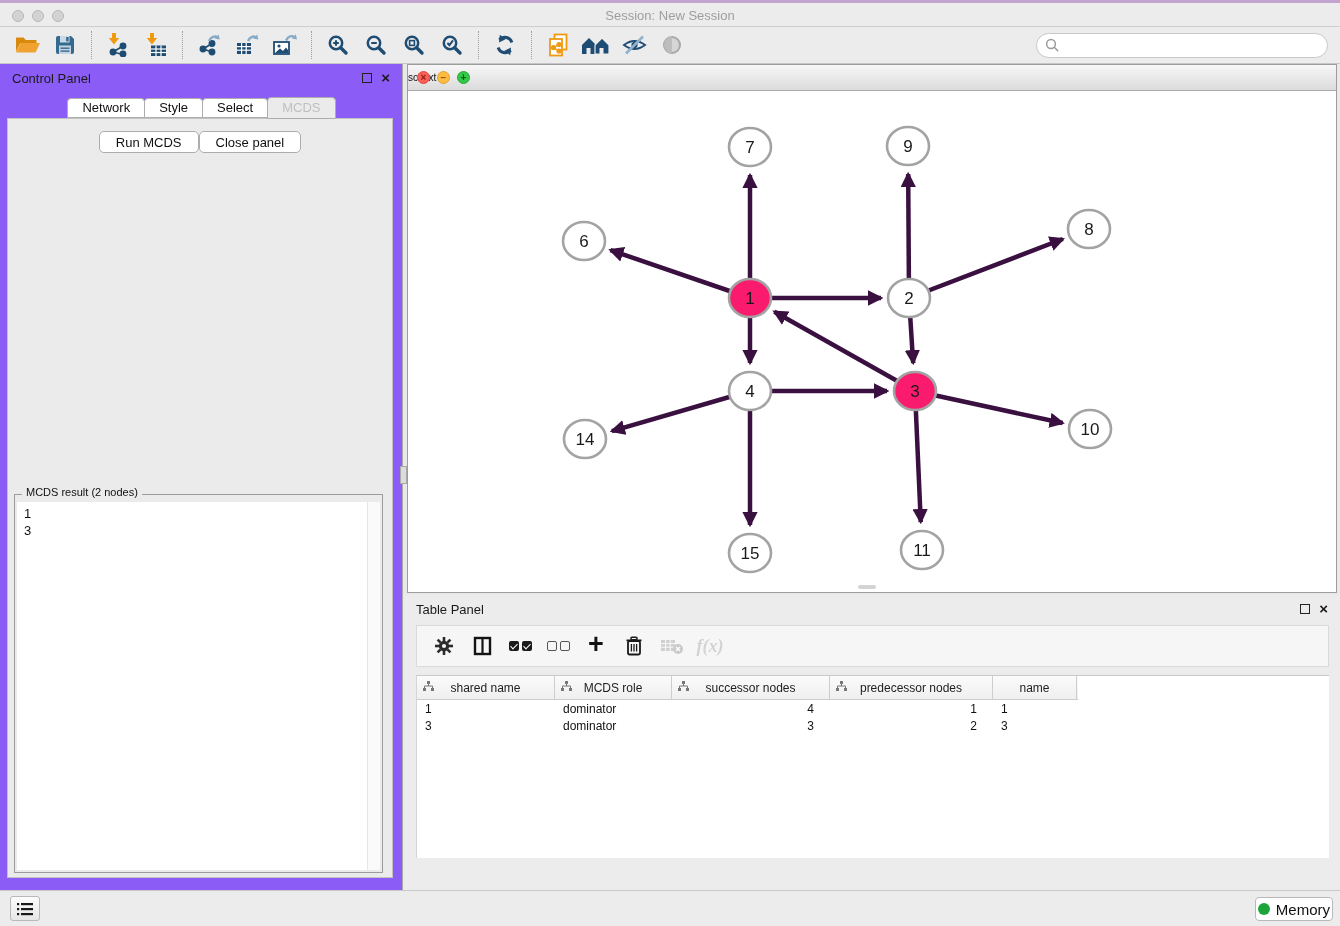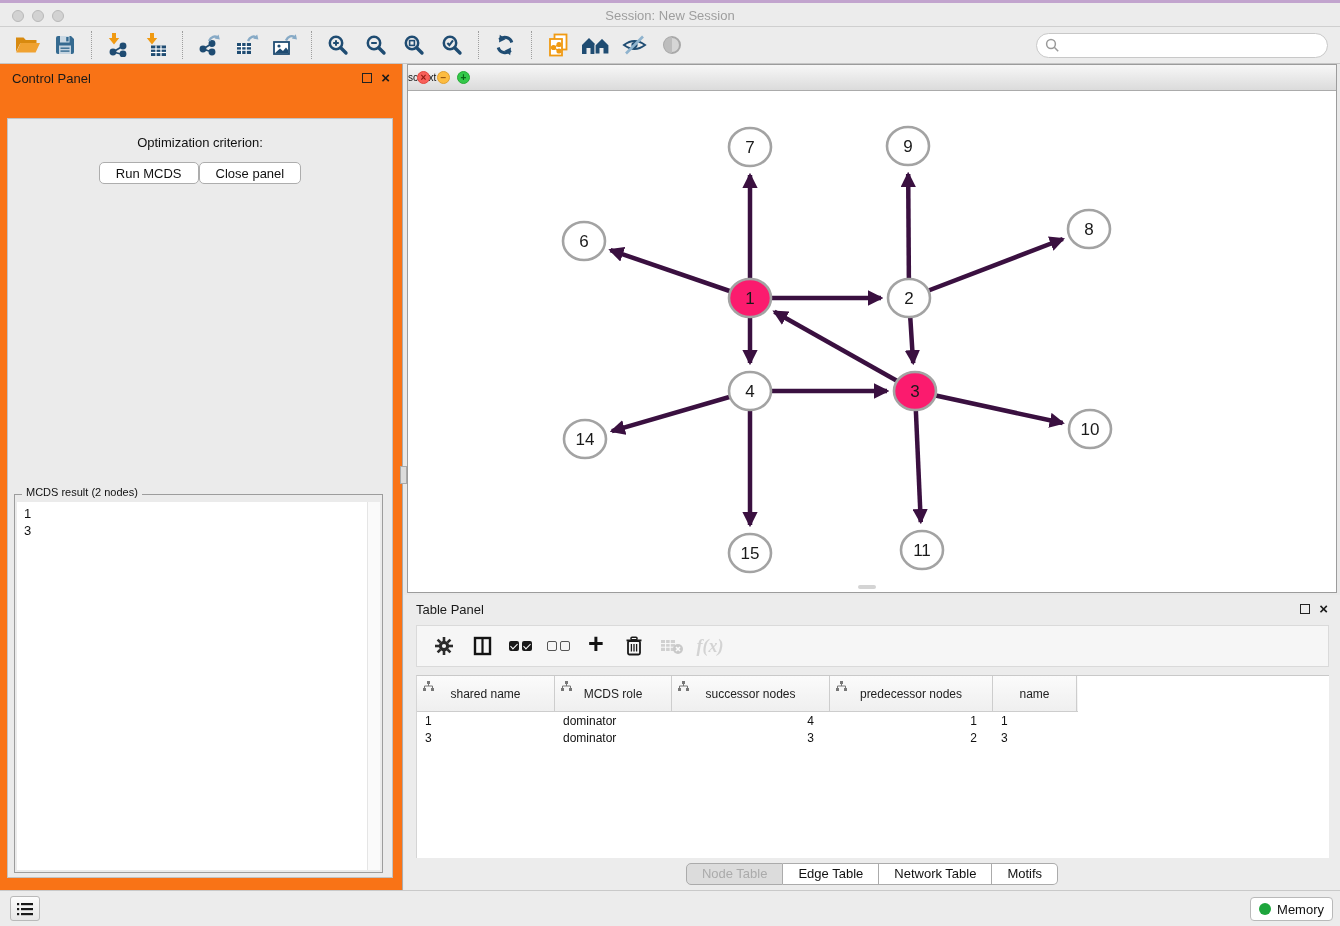--- a/index.html
+++ b/index.html
@@ -17,21 +17,21 @@
   
   #toolbar { position:absolute; left:0; top:27px; width:1340px; height:37px;
     background:#ECECEC; border-bottom:1px solid #C6C6C6; display:flex; align-items:center; padding:0 8px; }
   .tbtn { width:38px; height:32px; display:flex; align-items:center; justify-content:center; }
   .tsep { width:0; height:28px; border-left:1px dotted #9E9E9E; margin:0 7px; }
   #search-box { margin-left:auto; width:292px; height:25px; background:#fff; border:1px solid #C8C8C8;
     border-radius:13px; display:flex; align-items:center; padding:0 8px; margin-right:4px; }
   #search-box input { border:none; outline:none; flex:1; font-size:13px; font-family:inherit; background:transparent; margin-left:6px;}
   
   #control-panel { position:absolute; left:0; top:64px; width:403px; height:826px;
-    background:#f97316; border-right:1px solid #ABABAB; }
+    background:#8b5cf6; border-right:1px solid #ABABAB; }
   .panel-head { height:28px; display:flex; align-items:center; padding:0 12px; font-size:13px; color:#1A1A1A; }
   .win-icos { margin-left:auto; display:flex; align-items:center; gap:9px; }
   .float-ico { width:10px; height:10px; border:1.6px solid #222; display:inline-block; }
   .close-ico { font-size:15px; font-weight:900; color:#1A1A1A; line-height:10px; }
   .cpanel-tabs { height:26px; display:flex; justify-content:center; align-items:flex-end; position:relative; z-index:2; }
   .ctab { height:20px; line-height:18px; padding:0 14px; background:#fff; border:1px solid #ADADAD;
     border-radius:4px 4px 0 0; font-size:13px; color:#111; margin-right:-1px; }
   .ctab.active { background:#EBEBEB; color:#BFBFBF; height:22px; line-height:20px; margin-bottom:-1px; }
   .cpanel-body { position:absolute; left:7px; right:9px; top:54px; bottom:12px; background:#EBEBEB; border:1px solid #C2C2C2; }
   .opt-label { margin-top:16px; text-align:center; font-size:13px; }
@@ -70,39 +70,39 @@
   .tp-btn { width:38px; height:34px; display:flex; align-items:center; justify-content:center; }
   .tp-btn.dis { opacity:.5; }
   .chkpair { display:flex; gap:3px; }
   .chk { width:10px; height:10px; background:#1A1A1A; border-radius:2px; display:flex; align-items:center; justify-content:center; }
   .chk::after { content:""; width:3px; height:6px; border:solid #fff; border-width:0 1.6px 1.6px 0; transform:rotate(45deg); margin-top:-2px;}
   .unchk { width:10px; height:10px; border:1.6px solid #555; border-radius:2px; }
   .plus-ico { font-size:27px; font-weight:700; color:#141414; line-height:20px; margin-top:-4px;}
   .fx { font-family:"Liberation Serif", serif; font-style:italic; font-size:18px; color:#B2B2B2;font-weight:bold; }
   .tablewrap { position:absolute; left:12px; right:11px; top:80px; height:183px; background:#fff;
     border-top:1px solid #C9C9C9; border-left:1px solid #D5D5D5;}
-  .thead { display:flex; height:36px; background:linear-gradient(#FBFBFB,#EFEFEF); border-bottom:1px solid #CDCDCD; width:661px; }
+  .thead { display:flex; height:24px; background:linear-gradient(#FBFBFB,#EFEFEF); border-bottom:1px solid #CDCDCD; width:661px; }
   .th { position:relative; display:flex; align-items:center; justify-content:center; font-size:12px; color:#222;
     border-right:1px solid #CDCDCD; }
   .hico { position:absolute; left:6px; top:5px; }
   .tr { display:flex; height:16px; align-items:center; font-size:12px; color:#111; margin-top:1px;}
   .td { padding:0 8px; overflow:hidden; white-space:nowrap; }
   .td.right { text-align:right; padding-right:16px; }
   .tp-tabs { position:absolute; left:0; right:0; top:268px; display:flex; justify-content:center; }
   .btab { height:22px; line-height:20px; padding:0 15px; background:#fff; border:1px solid #ABABAB;
     border-left:none; font-size:13px; color:#111; }
   .btab:first-child { border-left:1px solid #ABABAB; border-radius:5px 0 0 5px; }
   .btab:last-child { border-radius:0 5px 5px 0; }
   .btab.active { background:#DCDCDC; color:#ABABAB; }
   
   #statusbar { position:absolute; left:0; top:890px; width:1340px; height:36px; background:#ECECEC; border-top:1px solid #C9C9C9; }
   .list-btn { position:absolute; left:10px; top:5px; width:30px; height:25px; background:linear-gradient(#FDFDFD,#E7E7E7);
     border:1px solid #B9B9B9; border-radius:3px; display:flex; align-items:center; justify-content:center; }
   .mem-btn { position:absolute; right:7px; top:6px; height:24px; background:#fff; border:1px solid #B9B9B9;
-    border-radius:4px; display:flex; align-items:center; gap:6px; padding:0 8px; font-size:13px; color:#111; }
+    border-radius:4px; display:flex; align-items:center; gap:6px; padding:0 2px; font-size:15px; color:#111; }
   .mem-dot { width:12px; height:12px; border-radius:50%; }
 </style>
 </head>
 <body>
 
 <div id="titlebar">
   <div class="tl-group">
     <span class="tl-gray"></span>
     <span class="tl-gray"></span>
     <span class="tl-gray"></span>
@@ -272,22 +272,27 @@
 </div>
 
 <div id="control-panel">
   <div class="panel-head">
     <span>Control Panel</span>
     <span class="win-icos">
       <span class="float-ico"></span>
       <span class="close-ico">×</span>
     </span>
   </div>
+  <div class="cpanel-tabs">
+      <div class="ctab">Network</div>
+      <div class="ctab">Style</div>
+      <div class="ctab">Select</div>
+      <div class="ctab active">MCDS</div>
+    </div>
   <div class="cpanel-body">
-    <div class="opt-label">Optimization criterion:</div>
     <div class="btn-row">
       <button class="mac-btn">Run MCDS</button>
       <button class="mac-btn">Close panel</button>
     </div>
     <div class="result-group">
       <span class="legend">MCDS result (2 nodes)</span>
       <div class="result-area">
         <pre id="result-lines">1
 3</pre>
         <div class="vtrack"></div>
@@ -506,26 +511,20 @@
         </div>
         <div class="tr">
           <div class="td" style="width: 138px;">3</div>
           <div class="td" style="width: 117px;">dominator</div>
           <div class="td right" style="width: 158px;">3</div>
           <div class="td right" style="width: 163px;">2</div>
           <div class="td" style="width: 84px;">3</div>
         </div>
       </div>
   </div>
-  <div class="tp-tabs">
-      <div class="btab active">Node Table</div>
-      <div class="btab">Edge Table</div>
-      <div class="btab">Network Table</div>
-      <div class="btab">Motifs</div>
-    </div>
 </div>
 
 <div id="statusbar">
   <span class="list-btn">
     <svg width="16" height="14" viewBox="0 0 16 14">
         <g fill="#1A1A1A">
           <rect x="0" y="1" width="2.2" height="2.2"></rect>
           <rect x="0" y="6" width="2.2" height="2.2"></rect>
           <rect x="0" y="11" width="2.2" height="2.2"></rect>
           <rect x="4" y="1" width="12" height="2.2"></rect>

